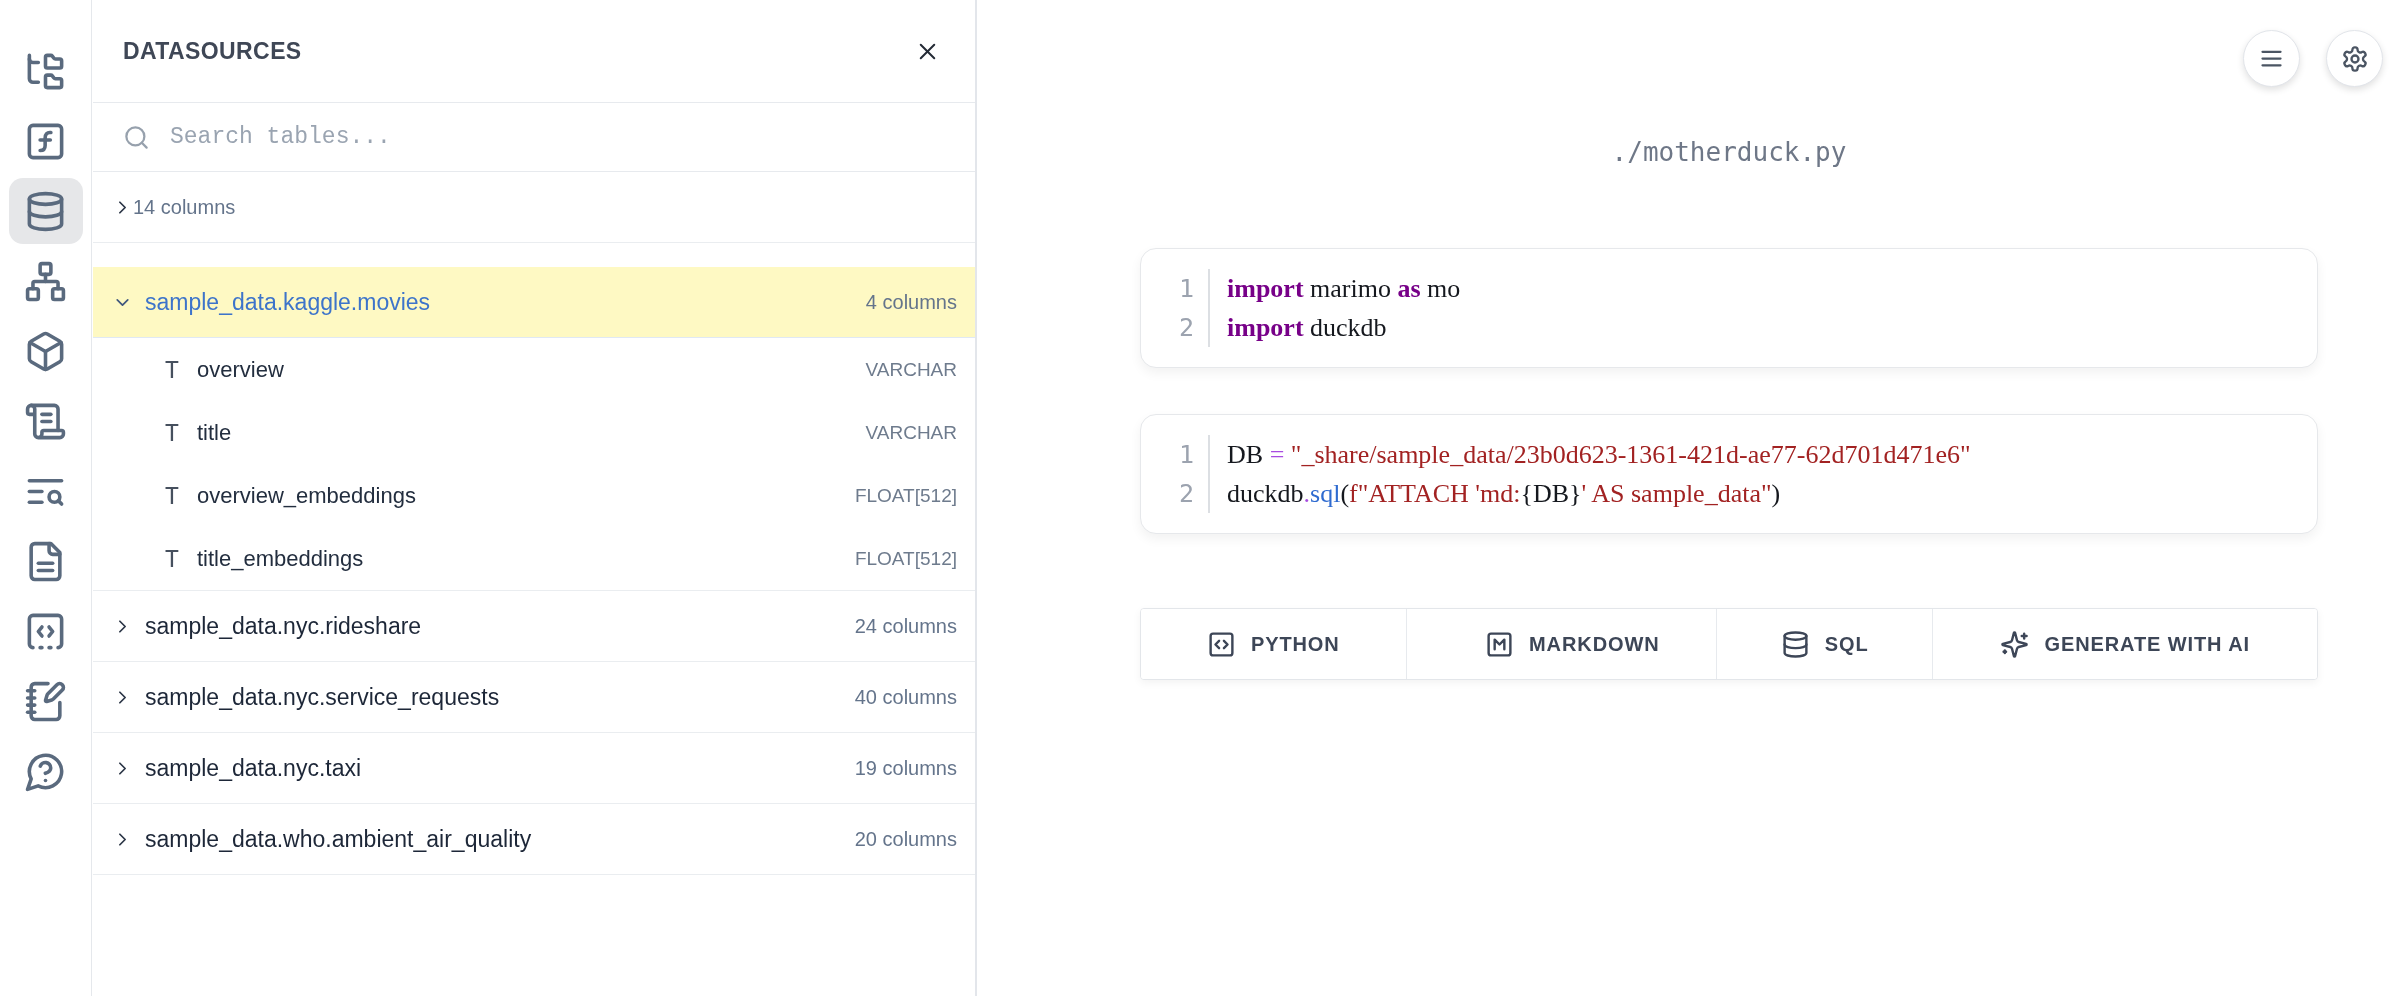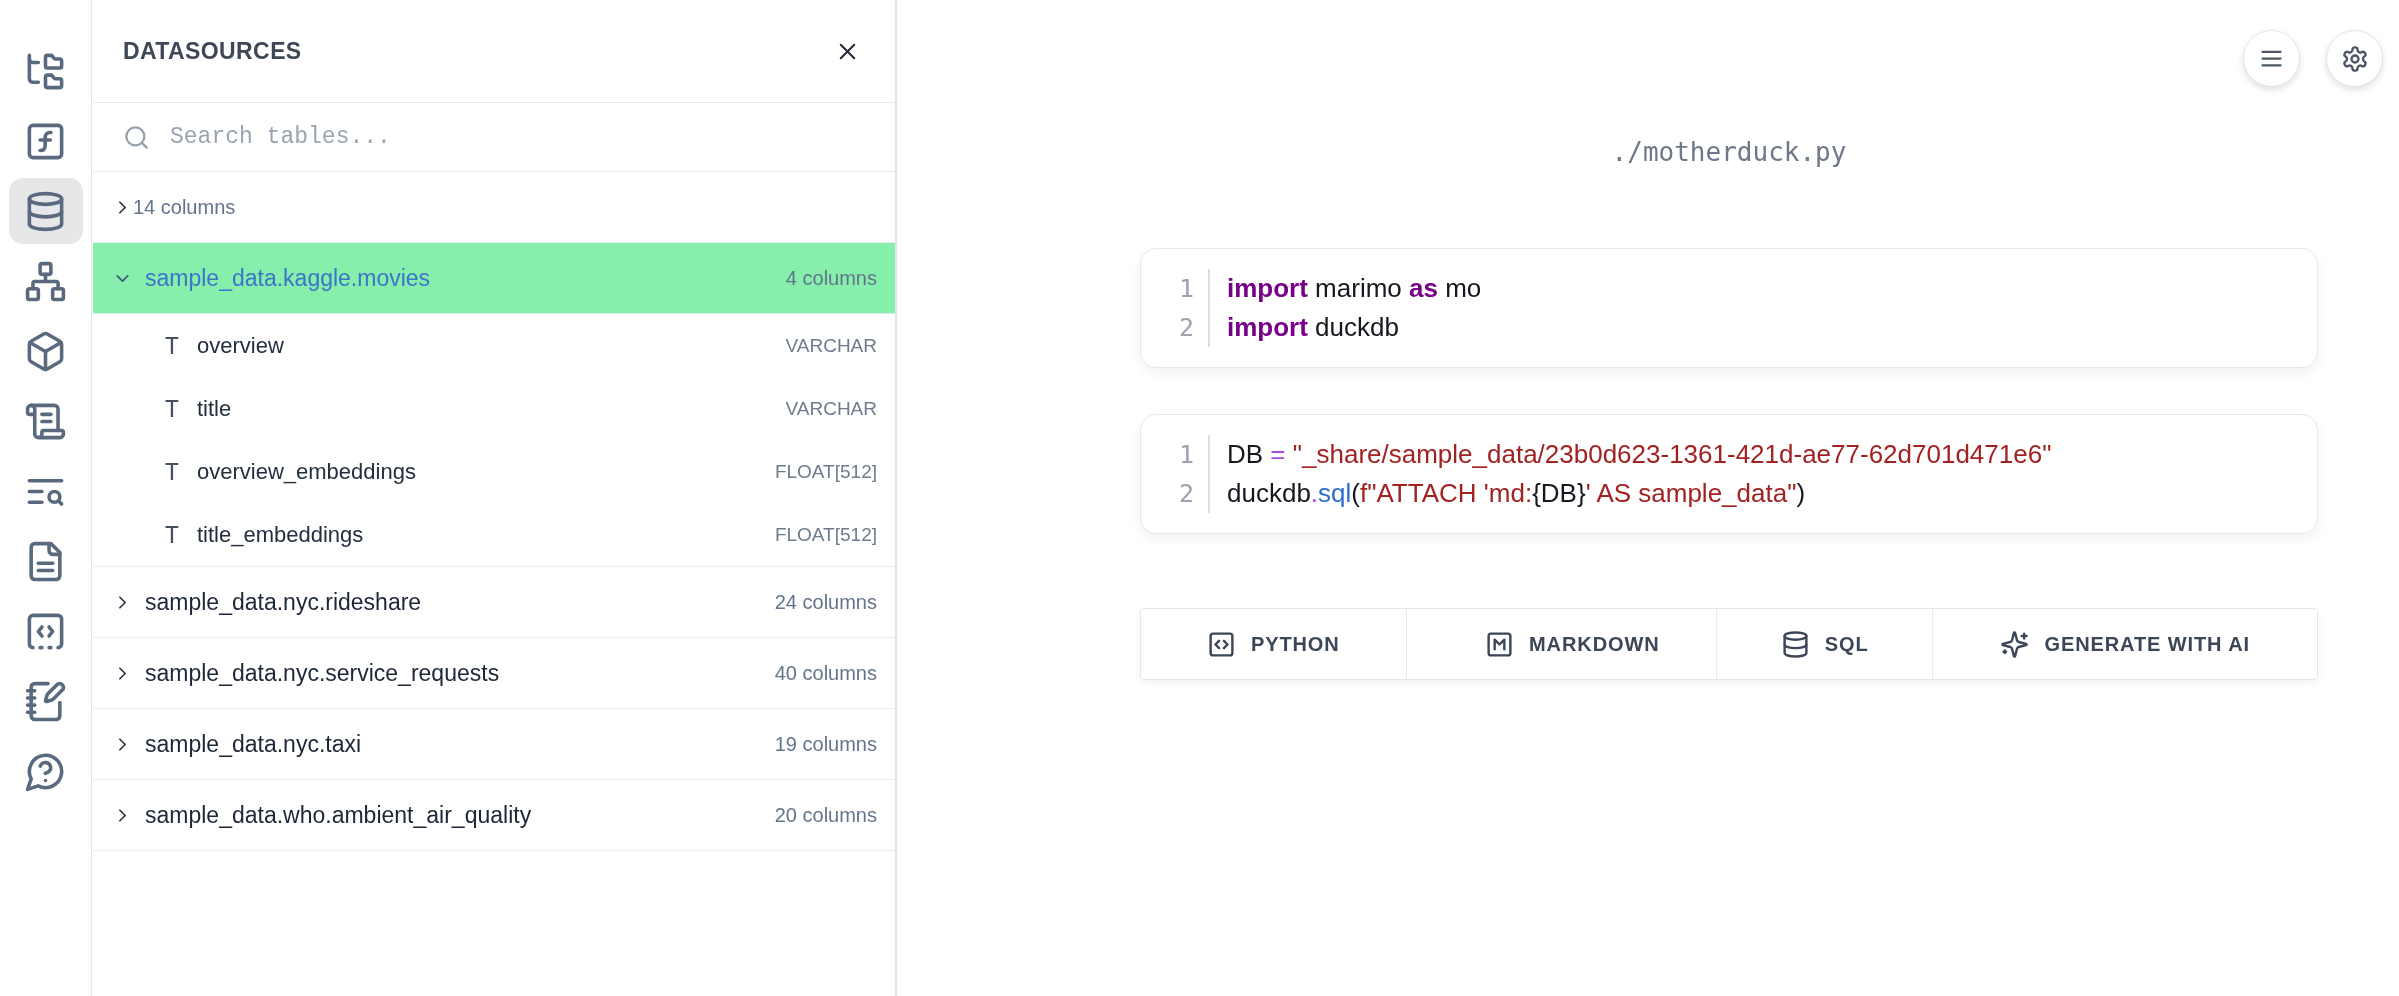--- a/index.html
+++ b/index.html
@@ -10,38 +10,38 @@
   
   .iconbar{position:absolute;left:0;top:0;width:92px;height:100%;background:#fff;
            border-right:1px solid #e5e8ec;display:flex;flex-direction:column;align-items:center;
            padding-top:36px;}
   .icon-slot{flex:0 0 70px;width:76px;display:flex;align-items:center;justify-content:center;}
   .icon-btn{width:74px;height:66px;border:none;background:transparent;border-radius:14px;
             display:flex;align-items:center;justify-content:center;color:#5a6a7e;cursor:pointer;padding:0;}
   .icon-btn.selected{background:#e6e7e9;}
 
   
-  .panel{position:absolute;left:93px;top:0;width:804px;height:100%;background:#fff;
+  .panel{position:absolute;left:93px;top:0;width:884px;height:100%;background:#fff;
          border-right:2px solid #e3e6eb;}
   .panel-header{height:103px;display:flex;align-items:center;justify-content:space-between;
                 padding:0 30px;border-bottom:1px solid #e7eaee;}
   .panel-title{font-size:23px;font-weight:700;color:#3f4756;letter-spacing:.4px;margin:0;}
   .close-btn{background:none;border:none;padding:4px;color:#242b36;cursor:pointer;display:flex;}
   .search-row{height:69px;display:flex;align-items:center;gap:18px;padding:0 30px;
               border-bottom:1px solid #e7eaee;}
   .search-row .sicon{color:#97a1ad;display:flex;}
   .search-input{border:none;outline:none;flex:1;font-size:23px;color:#1f2937;
                 font-family:Liberation Mono, monospace;background:transparent;}
   .search-input::placeholder{color:#9aa4b1;}
   .table-row{height:71px;display:flex;align-items:center;padding:0 18px 0 19px;
              border-bottom:1px solid #eaedf0;cursor:pointer;background:#fff;}
   .table-row .chev{display:flex;color:#2b3546;flex:0 0 auto;}
   .table-row .tname{font-size:23px;color:#1d2738;margin-left:12px;flex:1;white-space:nowrap;overflow:hidden;}
   .table-row .tmeta{font-size:20px;color:#64748b;white-space:nowrap;}
-  .table-row.selected{background:#86efac;border-bottom-color:#e0e9f4;}
+  .table-row.selected{background:#fef9c3;border-bottom-color:#e0e9f4;margin-top:24px;}
   .table-row.selected .tname{color:#3d74ca;}
   .table-row.selected .chev{color:#41587e;}
   .col-group{border-bottom:1px solid #eaedf0;}
   .col-row{height:63px;display:flex;align-items:center;padding:0 18px 0 68px;cursor:pointer;}
   .col-row .ticon{font-family:"DejaVu Sans Mono","Liberation Mono",monospace;font-size:23px;
                   color:#46505e;width:22px;text-align:center;flex:0 0 22px;}
   .col-row .cname{font-size:22px;color:#232e3f;margin-left:14px;flex:1;}
   .col-row .ctype{font-size:19px;color:#6e7b8d;white-space:nowrap;}
 
   
@@ -52,21 +52,21 @@
               color:#4b5563;cursor:pointer;}
   .content{position:absolute;left:161px;top:15px;width:1178px;}
   .filename{margin-top:122px;text-align:center;font-family:"DejaVu Sans Mono","Liberation Mono",monospace;
             font-size:26px;color:#6e7787;cursor:pointer;line-height:31px;}
   .cell{margin-top:80px;background:#fff;border:1px solid #e6e8eb;border-radius:16px;
         box-shadow:0 5px 12px rgba(0,0,0,.055);display:flex;padding:20px 0;}
   .cell + .cell{margin-top:46px;}
   .gutter{flex:0 0 69px;width:69px;border-right:2px solid #dcdfe3;display:flex;flex-direction:column;
           align-items:flex-end;padding-right:14px;}
   .ln{font-family:"DejaVu Sans Mono","Liberation Mono",monospace;font-size:25px;line-height:39px;color:#9ca3af;}
-  .code{padding-left:17px;font-family:Liberation Sans, sans-serif;font-size:26px;
+  .code{padding-left:17px;font-family:Liberation Serif, serif;font-size:26px;
         line-height:39px;color:#15181e;white-space:pre;flex:1;}
   .tok-kw{color:#770088;font-weight:700;}
   .tok-op{color:#a84ce0;}
   .tok-str{color:#a22222;}
   .tok-fn{color:#2f6bd0;}
 
   .addbar{margin-top:74px;height:72px;display:flex;border:1px solid #e3e6ea;border-radius:4px;
           box-shadow:0 3px 8px rgba(0,0,0,.05);background:#fff;overflow:hidden;}
   .addbtn{display:flex;align-items:center;justify-content:center;gap:15px;border:none;background:#fff;
           cursor:pointer;color:#3d4657;font-size:20px;font-weight:700;letter-spacing:.9px;

